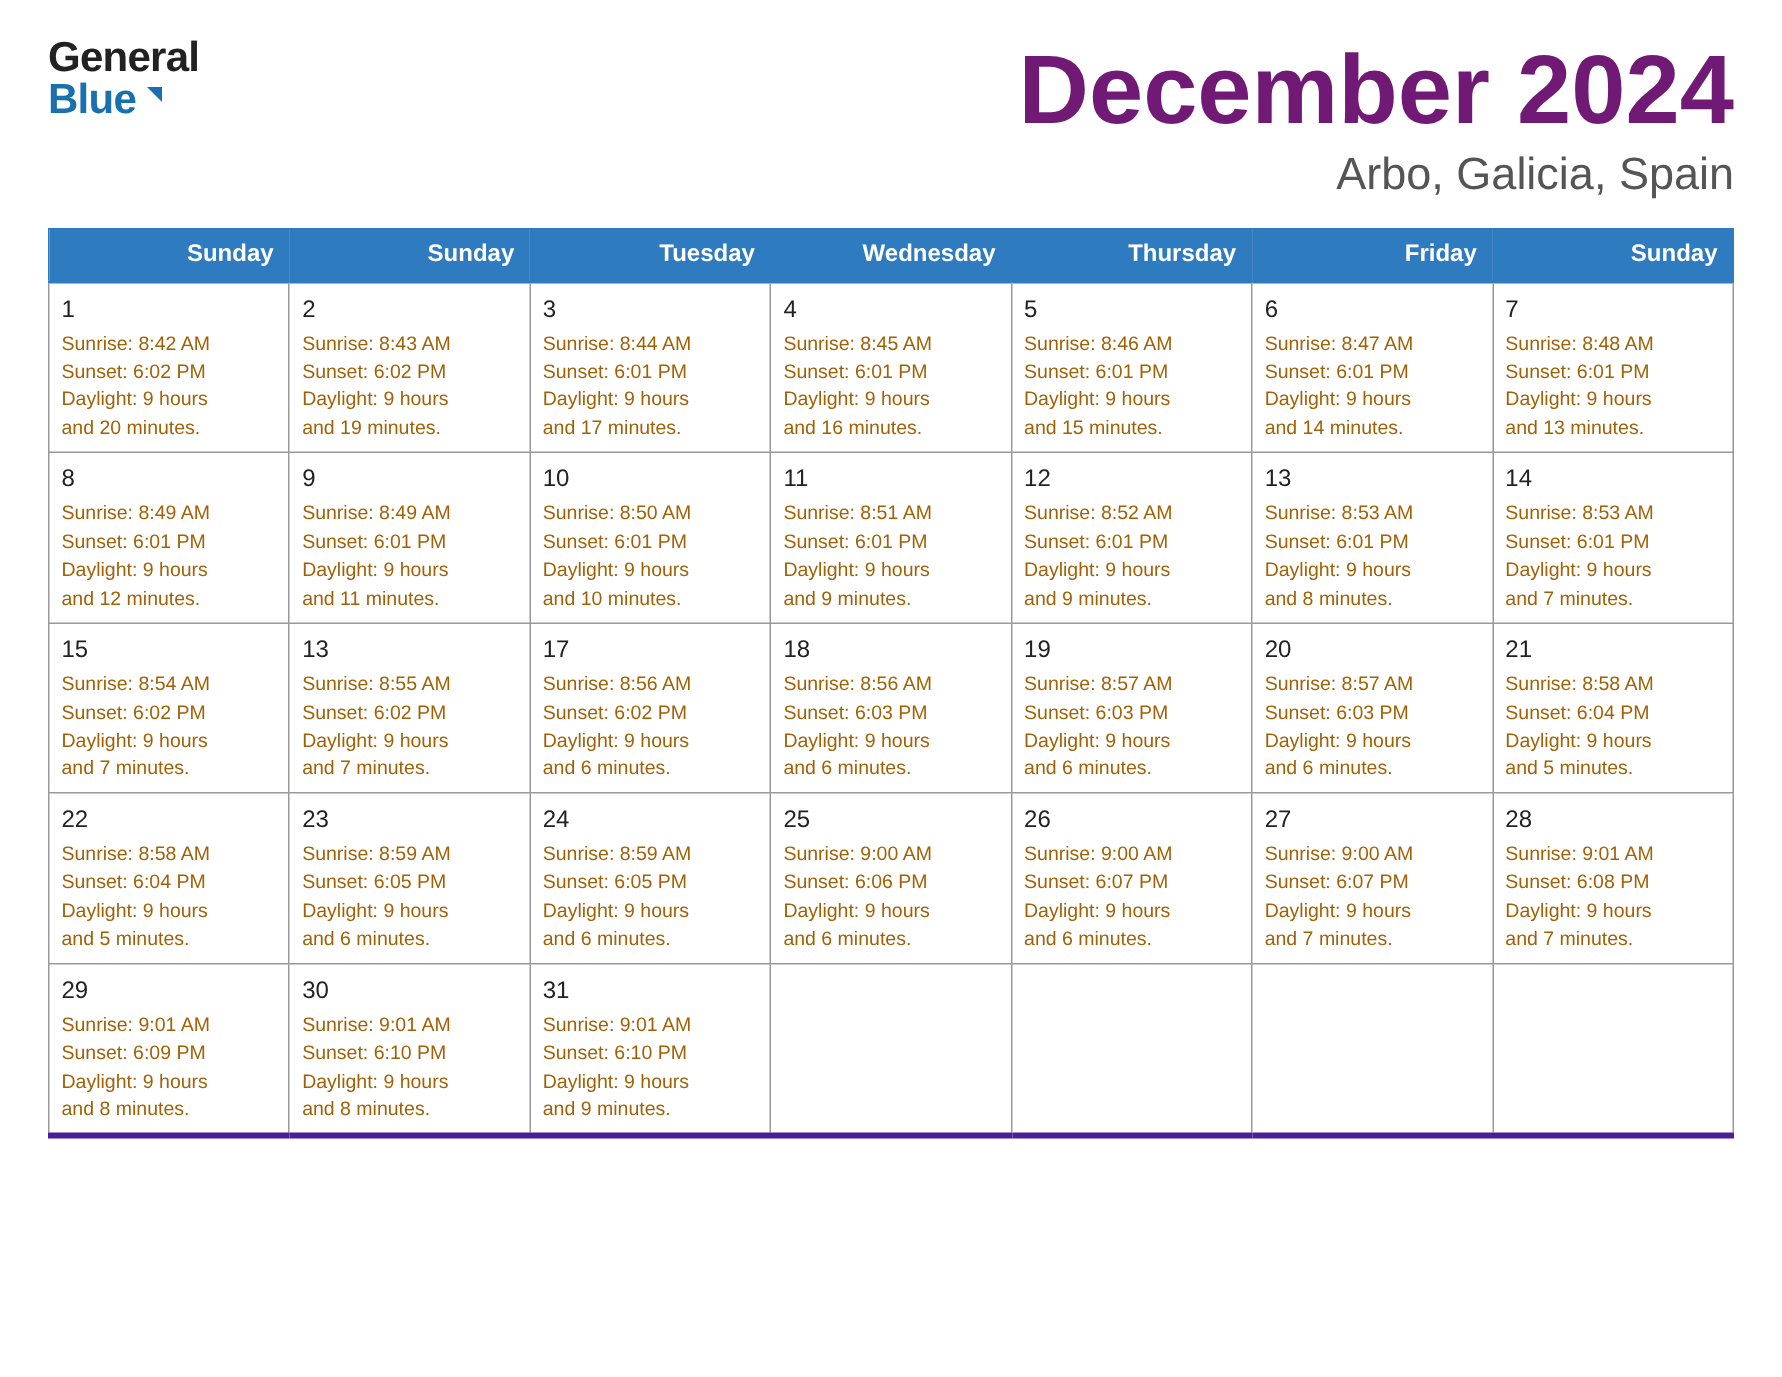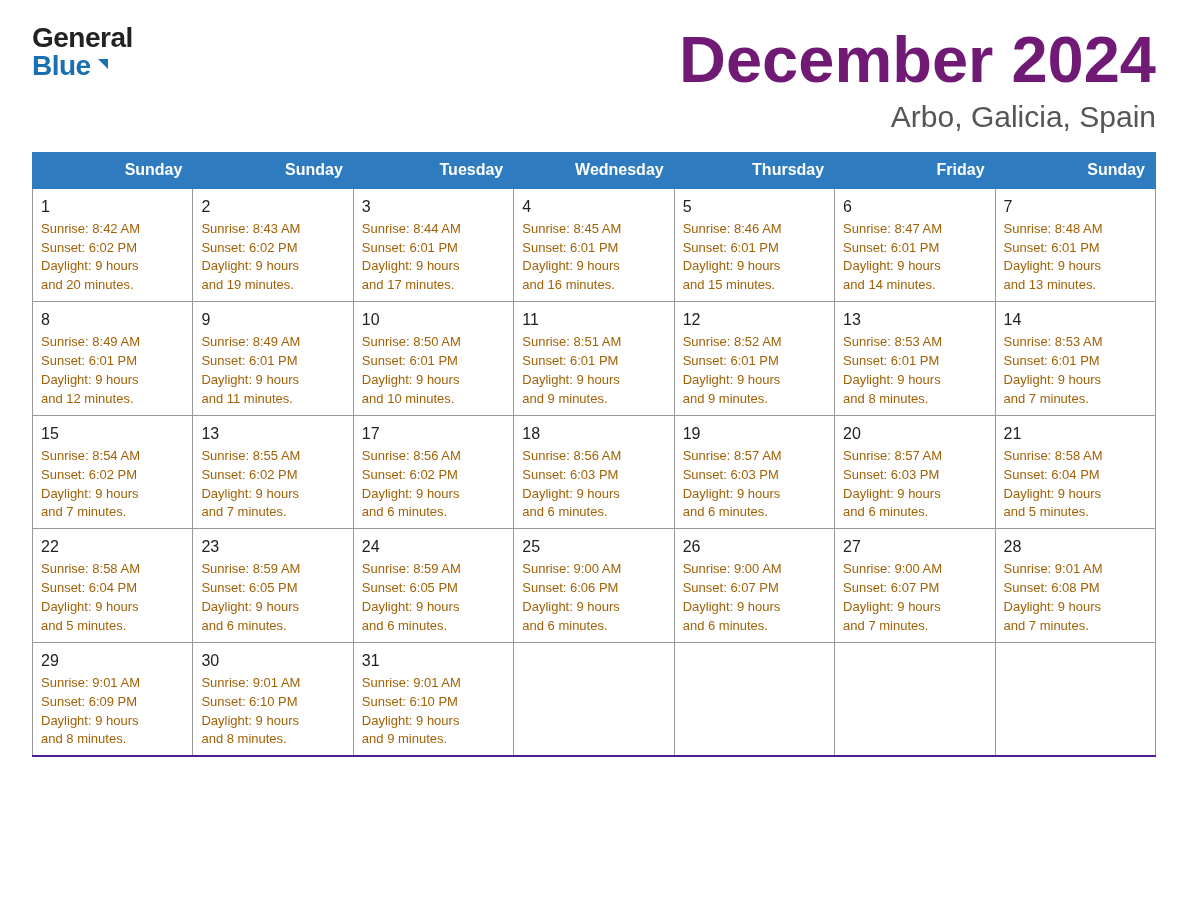--- a/index.html
+++ b/index.html
@@ -59,21 +59,21 @@
       font-weight: normal;
       color: #222;
       display: block;
       margin-bottom: 2px;
     }
     tbody tr td .day-info {
       font-size: 13px;
       color: #a16207;
     }
     tbody tr:last-child td {
-      border-bottom: 2px solid #4c1d95;
+      border-bottom: 4px solid #4c1d95;
     }
     
     tbody tr:first-child td { border-top: 2px solid #2e7bbf; }
     
     .empty { background: #fff; }
 
     .logo-row {
       display: flex;
       flex-direction: row;
       align-items: center;

